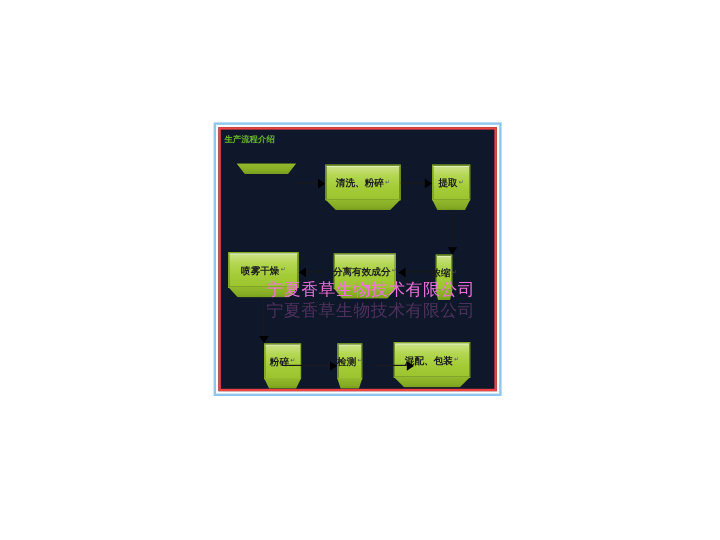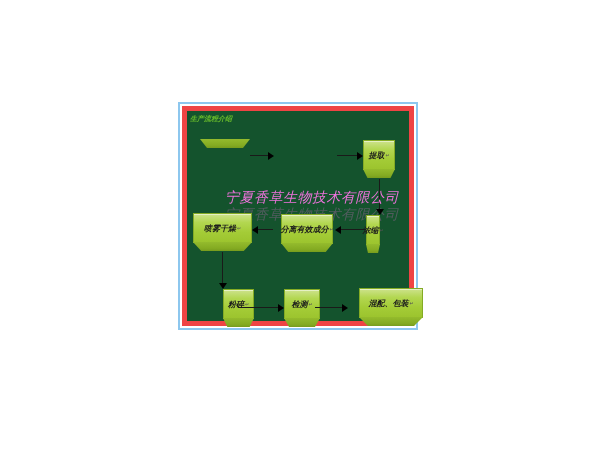--- a/index.html
+++ b/index.html
@@ -6,33 +6,33 @@
   #shot{
     position:relative;width:600px;height:450px;background:#ffffff;overflow:hidden;
     font-family:"DejaVu Sans","Liberation Sans",sans-serif;
   }
   
   .frame{
     position:absolute;left:178px;top:102px;width:240px;height:228px;
     border:2px solid #8dc7ee;background:#ffffff;box-sizing:border-box;
   }
   .frame-inner{
-    position:absolute;inset:2px;border:5px solid #ef4444;background:#14532d;box-sizing:border-box;font-style:italic;
+    position:absolute;inset:2px;border:2px solid #ef4444;background:#0f172a;box-sizing:border-box;
   }
   .frame-content{position:relative;width:100%;height:100%;}
   
   .diagram-title{
     position:absolute;left:3px;top:4px;font-size:7px;line-height:8px;
     font-weight:bold;color:#66b82b;white-space:nowrap;z-index:4;
   }
   
   .wm{
     position:absolute;left:38px;width:174px;text-align:center;white-space:nowrap;
     font-family:"DejaVu Serif","Liberation Serif",serif;
-    font-size:14px;line-height:16px;letter-spacing:0.5px;color:#ee72dc;
+    font-size:14px;line-height:16px;letter-spacing:0.5px;color:#ee72dc;margin-top:48px;
   }
   .wm1{top:78px;z-index:3;}
   .wm2{top:95px;z-index:1;opacity:0.28;}
   
   .b{position:absolute;z-index:2;}
   .b .body{
     position:relative;height:30px;box-sizing:border-box;
     border:1px solid #84ab24;
     background:linear-gradient(180deg,#cde28c 0%,#b3d751 30%,#a4cc37 65%,#9cc42e 100%);
     box-shadow:inset 0 1px 0 rgba(255,255,255,0.5);
@@ -67,20 +67,27 @@
 
         <div class="diagram-title">生产流程介绍</div>
 
         <div class="wm wm2">宁夏香草生物技术有限公司</div>
 
         <div class="wm wm1">宁夏香草生物技术有限公司</div>
 
         <div class="b" style="left:13px;top:29px;width:50px;">
           <div class="bevel"></div>
         </div>
+        <div class="b" style="left:87px;top:29px;width:63px;">
+          <div class="body">
+              <span class="lbl">清洗、粉碎</span>
+              <span class="ret">↵</span>
+            </div>
+          <div class="bevel"></div>
+        </div>
         <div class="b" style="left:176px;top:29px;width:32px;">
           <div class="body">
               <span class="lbl">提取</span>
               <span class="ret">↵</span>
             </div>
           <div class="bevel"></div>
         </div>
 
         <div class="b" style="left:179px;top:104px;width:14px;">
           <div class="body">
@@ -104,28 +111,28 @@
           <div class="bevel"></div>
         </div>
 
         <div class="b" style="left:20px;top:178px;width:31px;padding-left:16px;">
           <div class="body">
               <span class="lbl">粉碎</span>
               <span class="ret">↵</span>
             </div>
           <div class="bevel"></div>
         </div>
-        <div class="b" style="left:97px;top:178px;width:36px;">
+        <div class="b" style="left:97px;top:178px;width:21px;">
           <div class="body">
               <span class="lbl">检测</span>
               <span class="ret">↵</span>
             </div>
           <div class="bevel"></div>
         </div>
-        <div class="b" style="left:172px;top:177px;width:64px;">
+        <div class="b" style="left:144px;top:177px;width:64px;">
           <div class="body">
               <span class="lbl">混配、包装</span>
               <span class="ret">↵</span>
             </div>
           <div class="bevel"></div>
         </div>
 
         <div class="ln-h" style="left:63px;top:44px;width:18px;"></div>
         <div class="hd-r" style="left:81px;top:41px;"></div>
 

